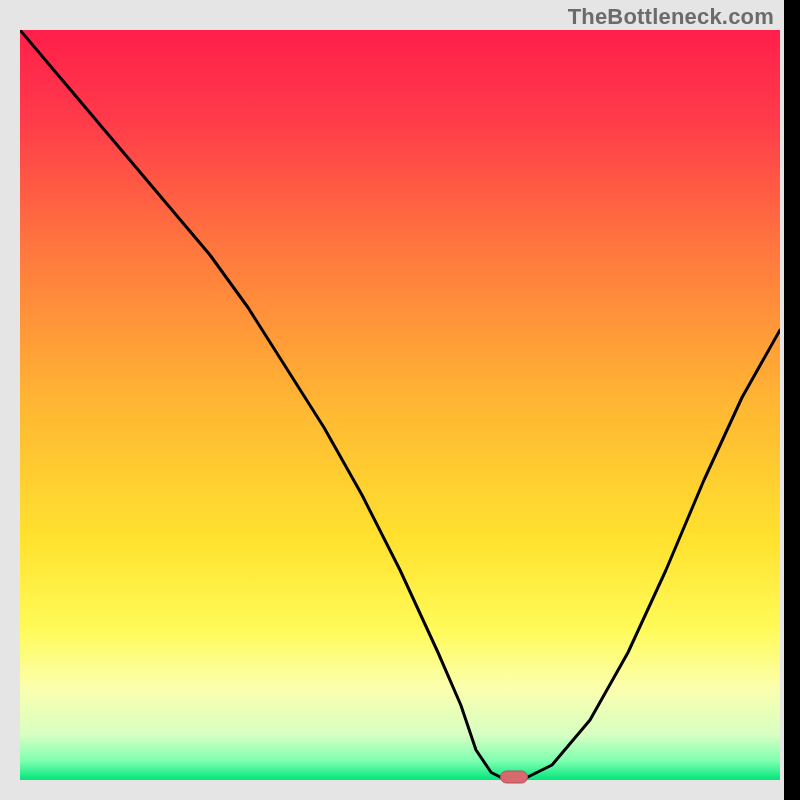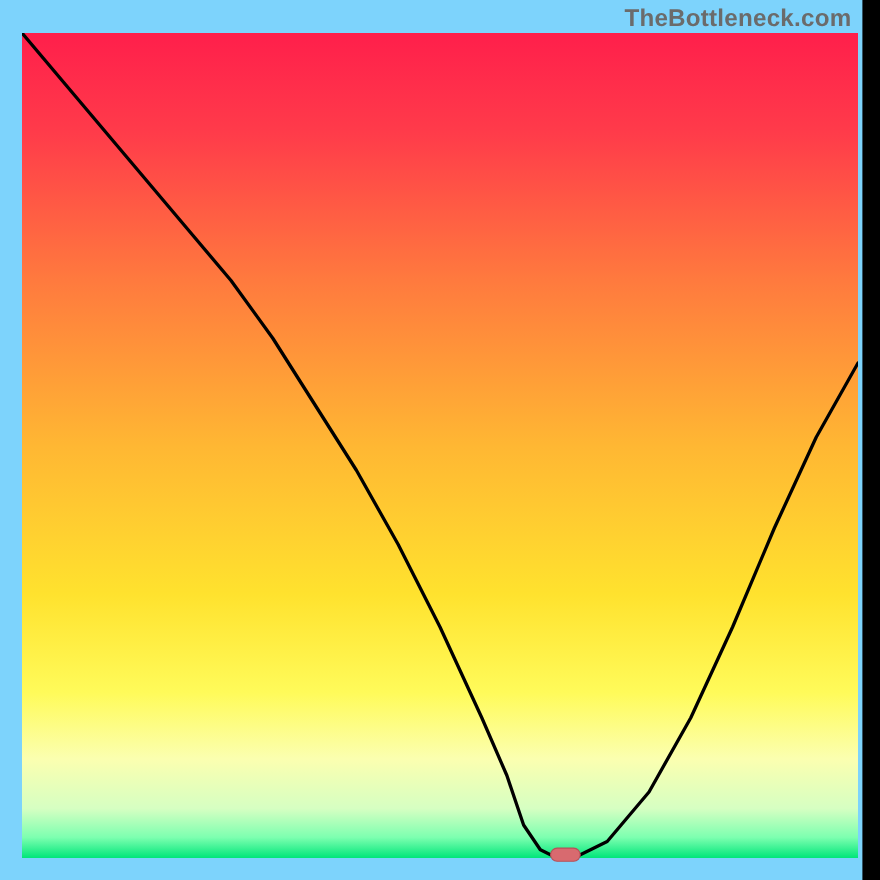--- a/index.html
+++ b/index.html
@@ -1,21 +1,21 @@
 <!DOCTYPE html>
 <html><head>
 <meta charset="utf-8">
 <style>
   * { margin: 0; padding: 0; box-sizing: border-box; }
   html, body { width: 800px; height: 800px; overflow: hidden; background: #000; }
   .frame {
     position: relative;
     width: 784px;
     height: 800px;
-    background: #7dd3fc;
+    background: #e5e5e5;
   }
   .watermark {
     position: absolute;
     top: 4px;
     right: 10px;
     font-family: Arial, Helvetica, sans-serif;
     font-size: 22px;
     font-weight: 600;
     color: #6b6b6b;
     letter-spacing: 0.2px;

